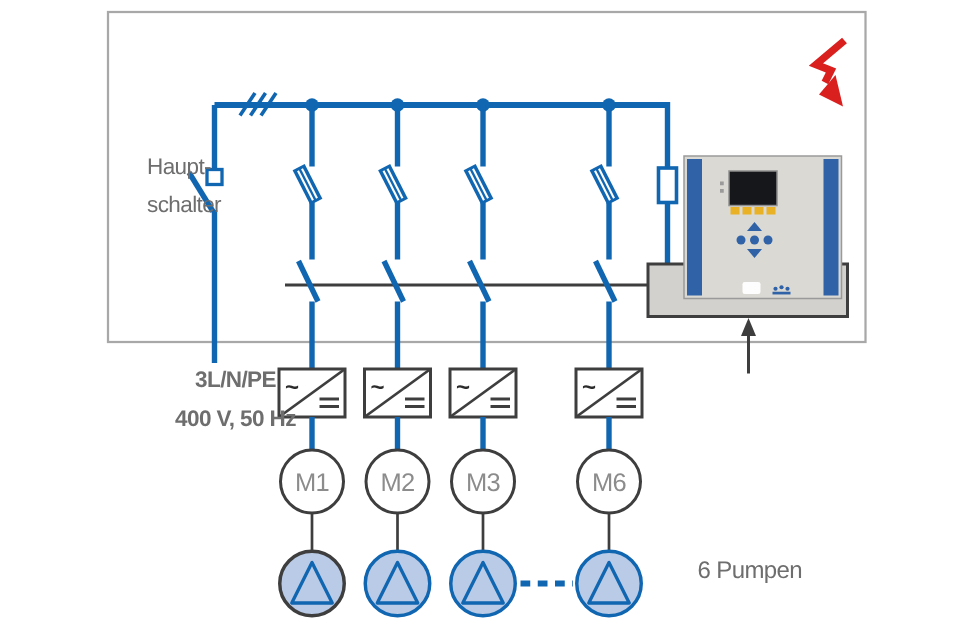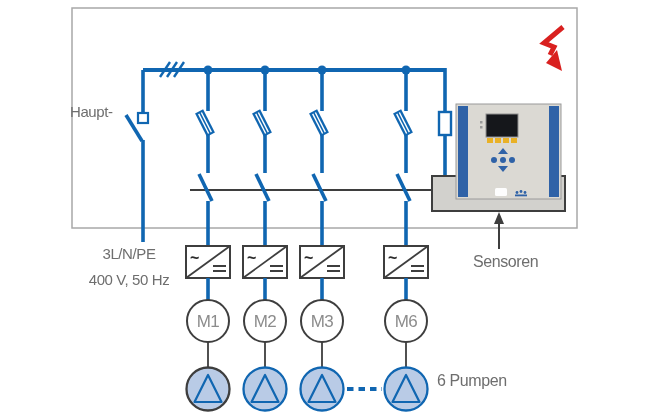--- a/index.html
+++ b/index.html
@@ -7,21 +7,21 @@
     --title_gray:#4b4b4b; --line_dark:#3e3e3e; --frame_gray:#a8a8a8;
     --motor_label_gray:#8c8c8c; --controller_body:#dbd9d3; --controller_base:#d2d1cd;
     --controller_bar_blue:#2f62a7; --button_yellow:#e9b126; --screen_black:#15171b;
   }
   html,body{margin:0;padding:0;background:#fff;}
   #stage{
     position:relative; width:650px; height:416px; background:#fff; overflow:hidden;
     font-family:"Liberation Sans", sans-serif;
   }
   #stage svg{position:absolute;left:0;top:0;}
-  .lbl{position:absolute; color:var(--text_gray); font-size:15px; letter-spacing:-0.4px; line-height:25px; white-space:nowrap;}
+  .lbl{position:absolute; color:var(--text_gray); font-size:15px; letter-spacing:-0.4px; line-height:25px; white-space:nowrap;margin-left:28px;}
   .title{position:absolute; color:var(--title_gray); font-size:15.5px; font-weight:700; letter-spacing:-0.4px; white-space:nowrap;}
   .supply{text-align:center; width:130px; line-height:26px;}
   
   .frame{fill:none; stroke:var(--frame_gray); stroke-width:1.5;}
   .wire{stroke:var(--blue); stroke-width:3.6; fill:none; stroke-linecap:butt;}
   .bus{stroke:var(--blue); stroke-width:4; fill:none;}
   .slash{stroke:var(--blue); stroke-width:2.4;}
   .dot{fill:var(--blue);}
   .sq{fill:#fff; stroke:var(--blue); stroke-width:2.2;}
   .fuse-body{fill:var(--blue); stroke:none;}
@@ -234,24 +234,24 @@
 
     <g>
       <line class="arrow" x1="499" y1="249" x2="499" y2="222"></line>
       <polygon class="arrow-head" points="499,212 494,224 504,224"></polygon>
     </g>
   </svg>
 
 
   <div class="lbl" style="left:70px; top:99px;">
     <div>Haupt-</div>
+    <div>schalter</div>
   </div>
 
-  <div class="lbl supply" style="left:64px; top:241px;">
+  <div class="lbl supply" style="left:64px; top:241px;font-weight:bold;">
     <div>3L/N/PE</div>
     <div>400 V, 50 Hz</div>
   </div>
 
-  <div class="lbl" style="left:473px; top:249px; font-size:16px;">Sensoren</div>
 
   <div class="lbl" style="left:437px; top:368px; font-size:16px;">6 Pumpen</div>
 
 </div>
 
 </body></html>

